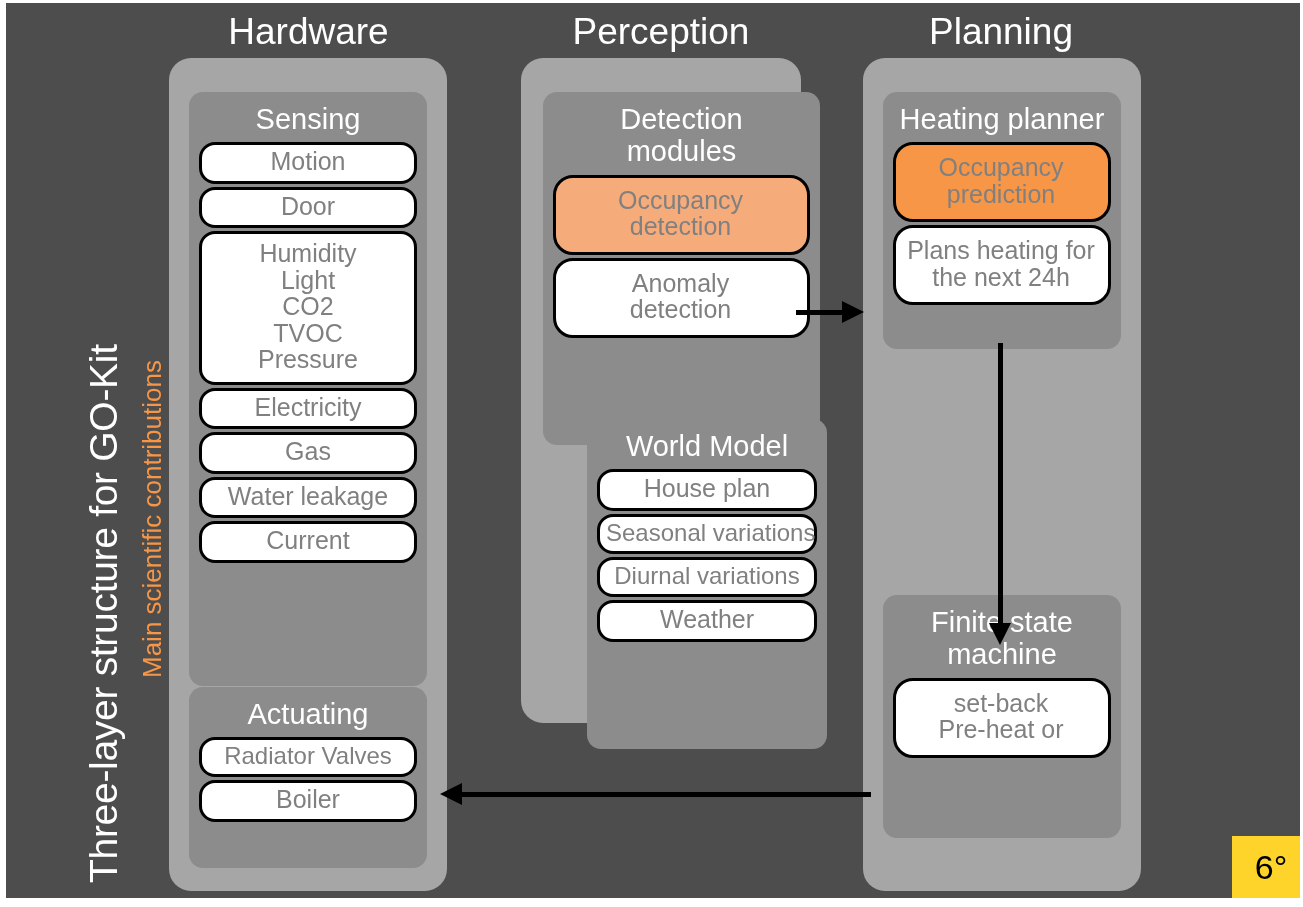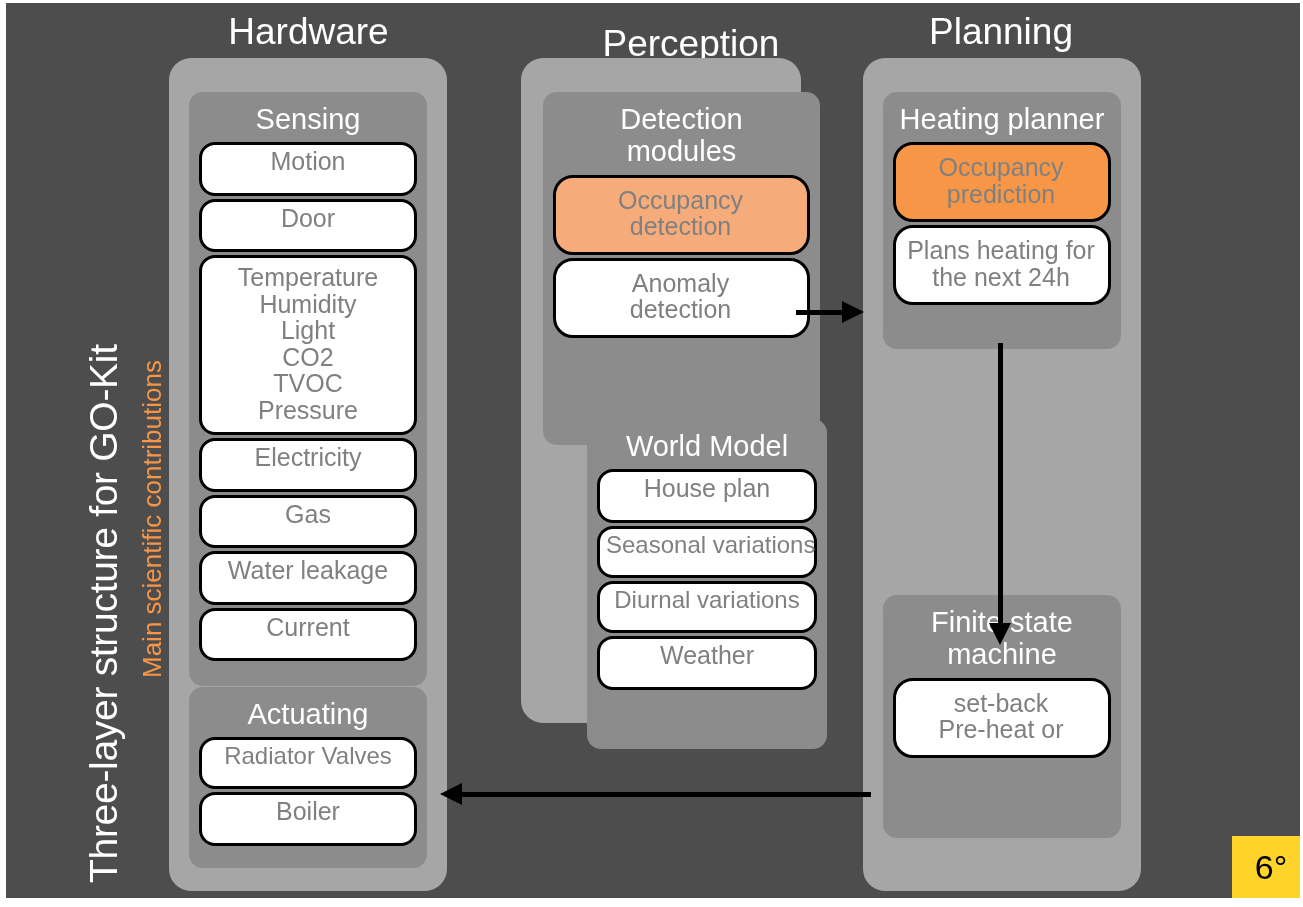--- a/index.html
+++ b/index.html
@@ -80,21 +80,21 @@
     padding:0 10px;
   }
   .pill{
     background:#ffffff;
     border:3px solid #000000;
     border-radius:16px;
     color:#808080;
     font-size:25px;
     line-height:1.06;
     text-align:center;
-    padding:3px 6px 18px 6px;
+    padding:3px 6px 6px 6px;
     margin-bottom:3px;
     box-sizing:border-box;
     white-space:nowrap;
   }
   .pill.tall{ white-space:normal; padding:6px 6px 9px 6px; }
   .pill.multi{
     white-space:normal;
     padding:9px 6px 12px 4px;
     border-radius:20px;
   }
@@ -140,33 +140,32 @@
 <body>
 
 <div id="slide">
   <div id="canvas">
 
     <div class="vtitle" id="main-title">Three-layer structure for GO-Kit</div>
 
     <div class="vtitle" id="contrib-title">Main scientific contributions</div>
 
     <div class="col-header" style="left:165px;top:10px;width:275px;">Hardware</div>
-    <div class="col-header" style="left:545px;top:10px;width:280px;margin-top:12px;">Perception</div>
+    <div class="col-header" style="left:515px;top:10px;width:280px;">Perception</div>
     <div class="col-header" style="left:855px;top:10px;width:280px;">Planning</div>
 
     <div class="layer" style="left:163px;top:55px;width:278px;height:833px;">
 
       <div class="group" style="left:20px;top:34px;width:238px;height:594px;">
         <div class="group-title">Sensing</div>
         <div class="items">
           <div class="pill">Motion</div>
           <div class="pill">Door</div>
 
           <div class="pill tall">
-            <div>Temperature</div>
             <div>Humidity</div>
             <div>Light</div>
             <div>CO2</div>
             <div>TVOC</div>
             <div>Pressure</div>
           </div>
 
           <div class="pill">Electricity</div>
           <div class="pill">Gas</div>
           <div class="pill">Water leakage</div>

